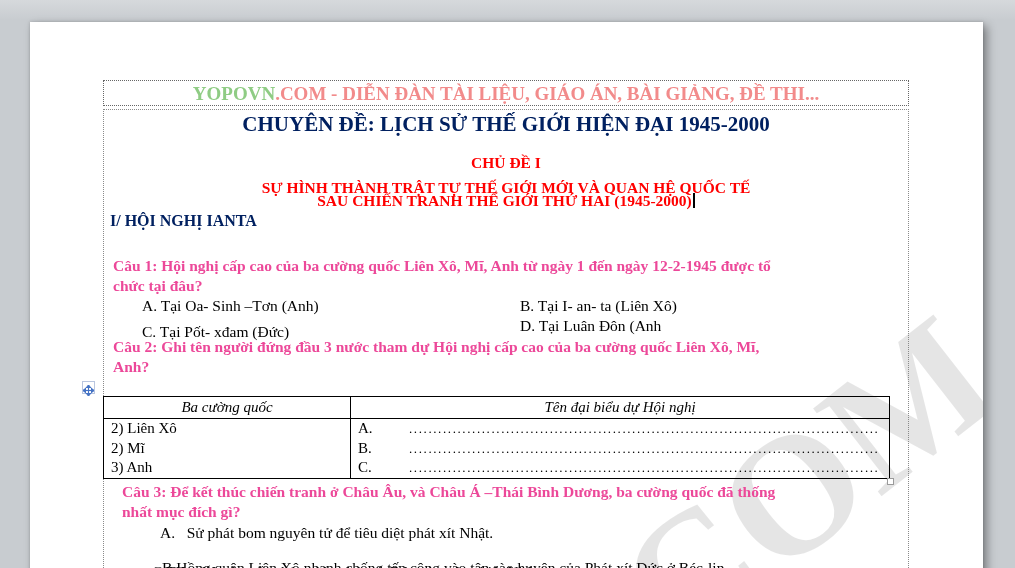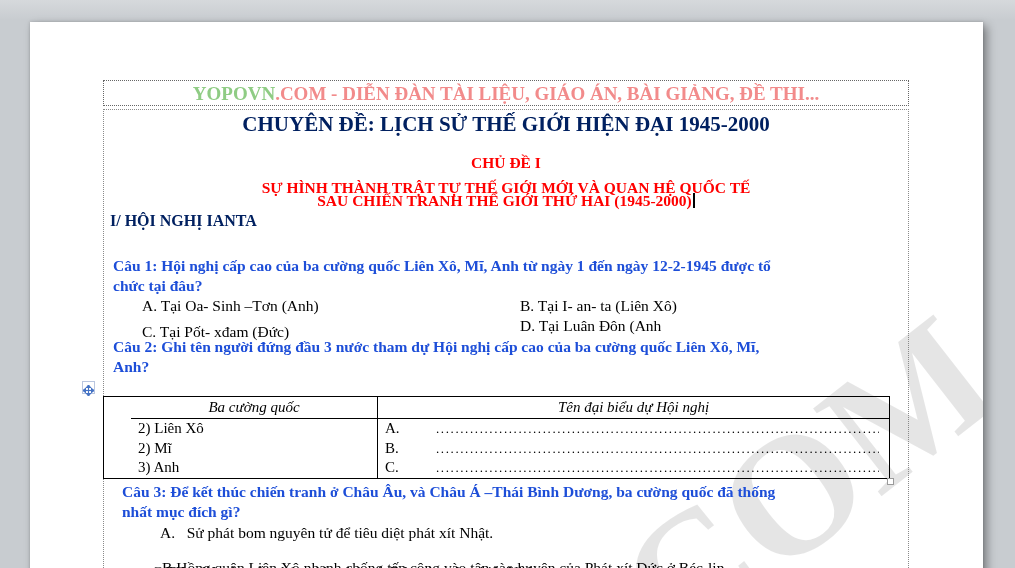--- a/index.html
+++ b/index.html
@@ -56,38 +56,37 @@
     border-top: 1px dotted #8a8a8a;
     pointer-events: none;
   }
   .line { white-space: pre; }
   .center { text-align: center; width: 806px; left: 73px; }
   .navy { color: #002060; }
   .red  { color: #ff0000; }
   .heading { font-size: 21px; font-weight: bold; }
   .topic   { font-size: 15.5px; font-weight: bold; line-height: 19px; }
   .section { font-size: 16px; font-weight: bold; }
-  .q   { font-size: 15.5px; font-weight: bold; line-height: 20px; color: #1d4ed8; }
+  .q   { font-size: 15.5px; font-weight: bold; line-height: 20px; color: #ec4899; }
   .opt { font-size: 15.5px; line-height: 20px; color: #000; }
   .cursor-bar {
     display: inline-block;
     width: 2px; height: 15px;
     background: #000;
     vertical-align: -2px;
     margin-left: 1px;
   }
   .tbl {
     position: absolute;
     left: 73px; top: 374px;
     width: 787px;
     box-sizing: border-box;
     border: 1.5px solid #000;
     font-size: 15px;
     background: transparent;
-    padding-left: 27px;
   }
   .tbl-hrow {
     display: flex;
     border-bottom: 1px solid #000;
     font-style: italic;
     height: 21px; line-height: 20px;
   }
   .tbl-row { display: flex; height: 19.5px; line-height: 19px; }
   .tbl-c1 {
     width: 247px;

